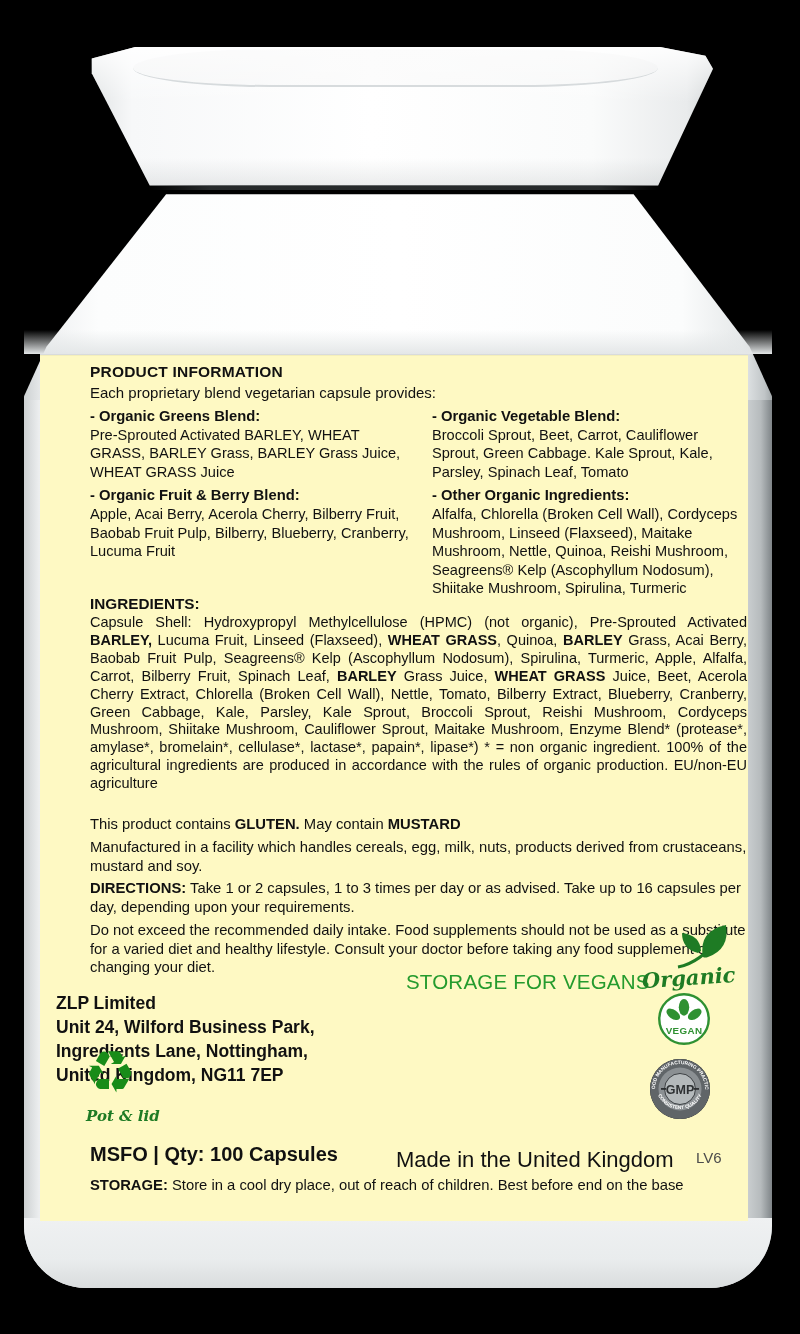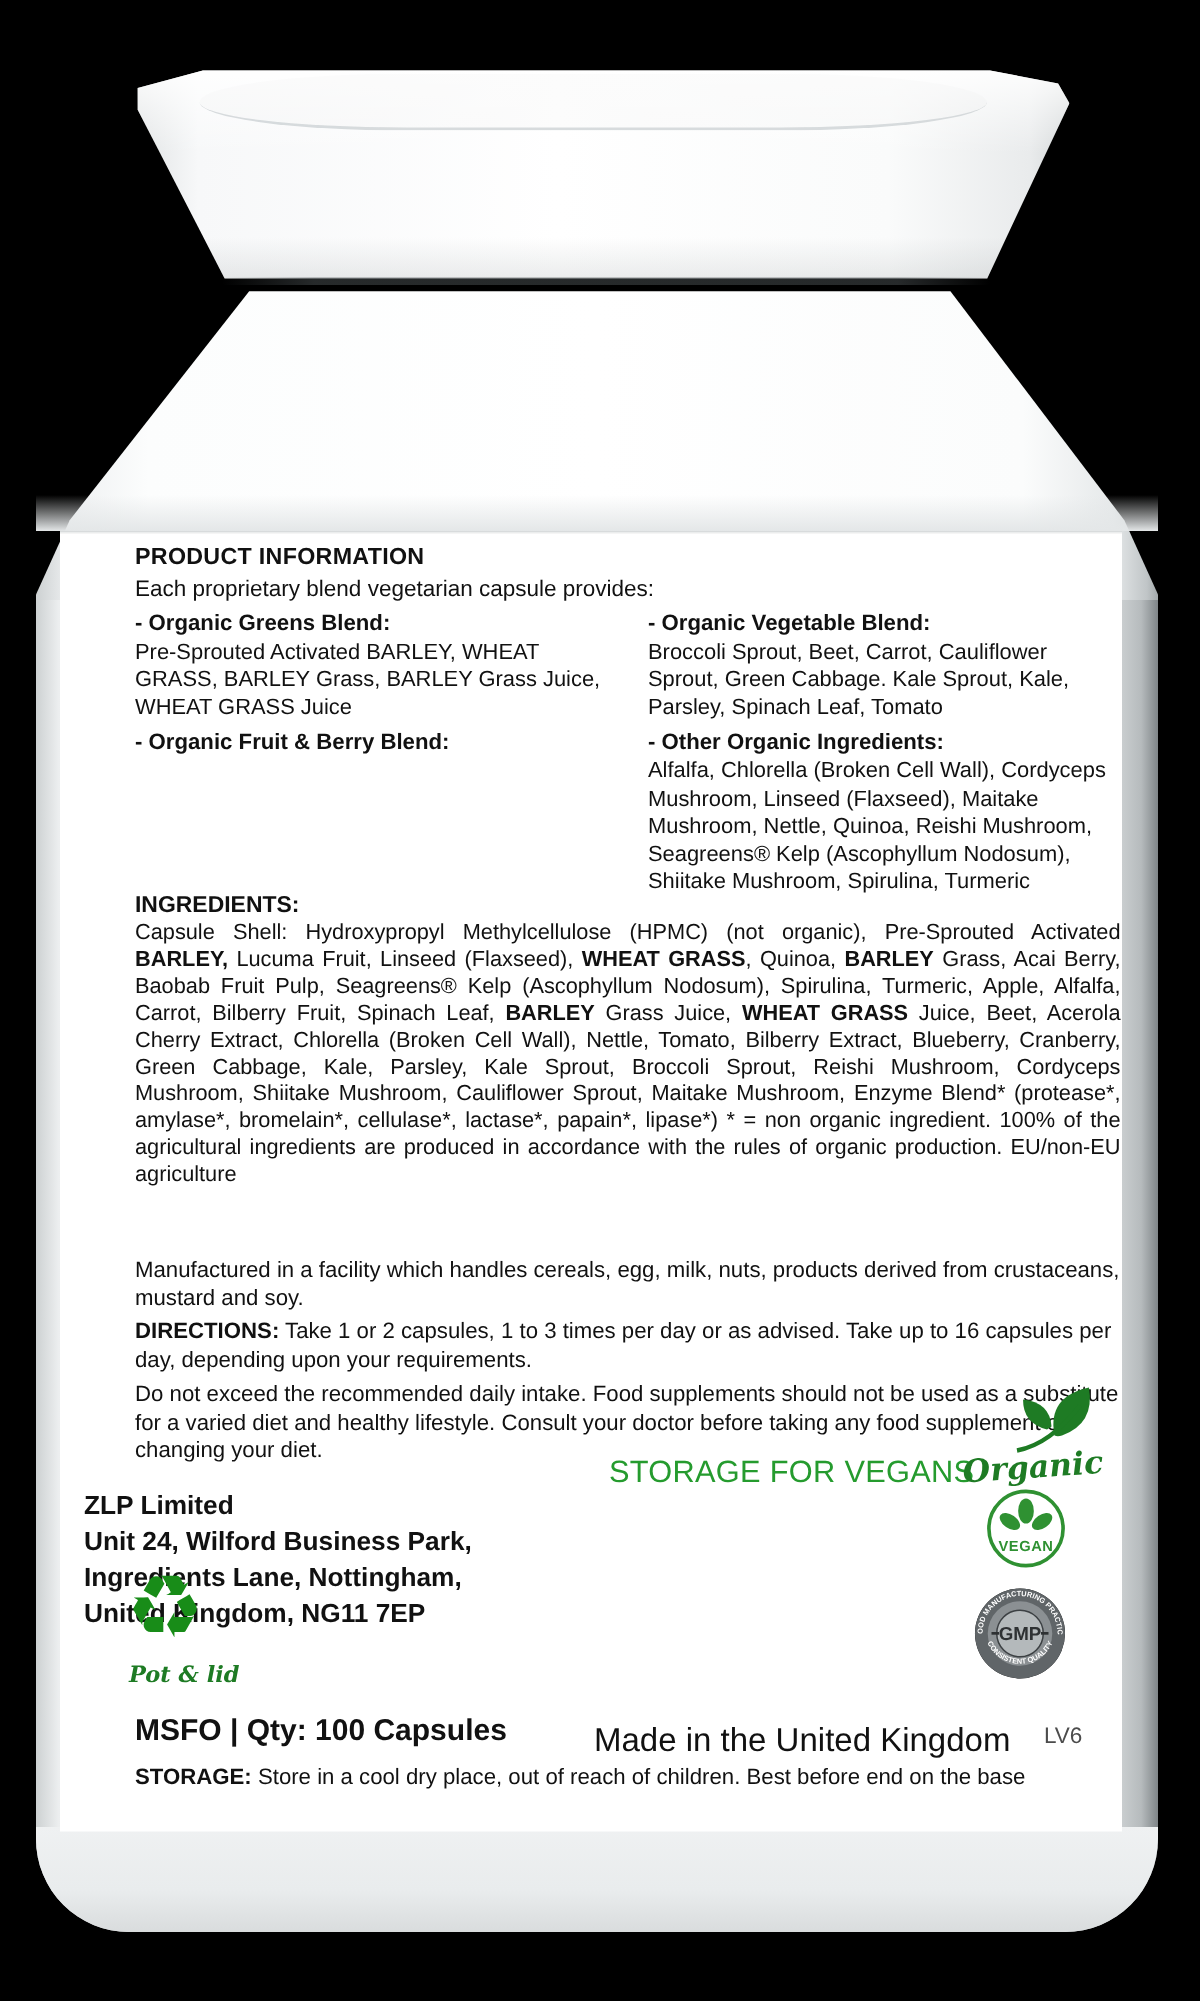--- a/index.html
+++ b/index.html
@@ -19,21 +19,21 @@
        clip-path:polygon(19% 1%,81.5% 1%,97% 72%,100% 95%,100% 100%,0% 100%,0% 95%,3% 72%);
        background:linear-gradient(90deg,#cdd1d2 0%,#eff1f2 3%,#fcfdfd 10%,#ffffff 50%,#fbfcfc 88%,#e6e9ea 96%,#c0c5c7 99%,#a3a9ab 100%);}
   .body-shape{left:24px;top:400px;width:748px;height:888px;border-radius:0 0 62px 62px;
        background:linear-gradient(180deg,rgba(0,0,0,0) 0% 93%,rgba(120,126,129,.30) 99.5%),
                   linear-gradient(90deg,#cdd1d2 0%,#eceeef 2%,#fafbfb 6%,#fefefe 45%,#fdfdfd 88%,#e8ebec 94%,#b6bbbd 98.5%,#7f8588 100%);}
   .above-label{left:24px;top:330px;width:748px;height:24px;
        background:linear-gradient(180deg,rgba(246,248,248,0),#e4e7e8);}
   .below-label{left:24px;top:1218px;width:748px;height:70px;border-radius:0 0 62px 62px;
        background:linear-gradient(180deg,#eff1f2,#e9eced 60%,#d9dcdd);}
   
-  .label{left:40px;top:354px;width:708px;height:866px;background:#ffffff;
+  .label{left:40px;top:354px;width:708px;height:866px;background:#fef9c3;
          border-top:1px solid #d8dbdc;box-shadow:0 1px 0 rgba(0,0,0,.04) inset;}
   .label *{position:absolute;}
   .t15{font-size:14.6px;line-height:18.6px;}
   .b{font-weight:bold;}
   .pi-title{left:50px;top:8px;font-size:15.5px;font-weight:bold;letter-spacing:.2px;}
   .pi-sub{left:50px;top:29px;font-size:15px;}
   .cols{left:50px;top:52px;width:656px;position:absolute;}
   .col-l{left:0;top:0;width:322px;}
   .col-r{left:342px;top:0;width:314px;}
   .blend{position:static;display:block;margin-bottom:5px;}
@@ -84,37 +84,39 @@
     <div class="pi-sub">Each proprietary blend vegetarian capsule provides:</div>
 
     <div class="cols">
       <div class="col-l">
         <div class="blend">
           <h4>- Organic Greens Blend:</h4>
           <p>Pre-Sprouted Activated BARLEY, WHEAT GRASS, BARLEY Grass, BARLEY Grass Juice, WHEAT GRASS Juice</p>
         </div>
         <div class="blend">
           <h4>- Organic Fruit &amp; Berry Blend:</h4>
+          <p>Apple, Acai Berry, Acerola Cherry, Bilberry Fruit, Baobab Fruit Pulp, Bilberry, Blueberry, Cranberry, Lucuma Fruit</p>
         </div>
       </div>
       <div class="col-r">
         <div class="blend">
           <h4>- Organic Vegetable Blend:</h4>
           <p>Broccoli Sprout, Beet, Carrot, Cauliflower Sprout, Green Cabbage. Kale Sprout, Kale, Parsley, Spinach Leaf, Tomato</p>
         </div>
         <div class="blend">
           <h4>- Other Organic Ingredients:</h4>
           <p>Alfalfa, Chlorella (Broken Cell Wall), Cordyceps Mushroom, Linseed (Flaxseed), Maitake Mushroom, Nettle, Quinoa, Reishi Mushroom, Seagreens® Kelp (Ascophyllum Nodosum), Shiitake Mushroom, Spirulina, Turmeric</p>
         </div>
       </div>
     </div>
 
     <div class="ing-head">INGREDIENTS:</div>
     <div class="ing-para"><span>Capsule Shell: Hydroxypropyl Methylcellulose (HPMC) (not organic), Pre-Sprouted Activated </span><span class="b">BARLEY,</span><span> Lucuma Fruit, Linseed (Flaxseed), </span><span class="b">WHEAT GRASS</span><span>, Quinoa, </span><span class="b">BARLEY</span><span> Grass, Acai Berry, Baobab Fruit Pulp, Seagreens® Kelp (Ascophyllum Nodosum), Spirulina, Turmeric, Apple, Alfalfa, Carrot, Bilberry Fruit, Spinach Leaf, </span><span class="b">BARLEY</span><span> Grass Juice, </span><span class="b">WHEAT GRASS</span><span> Juice, Beet, Acerola Cherry Extract, Chlorella (Broken Cell Wall), Nettle, Tomato, Bilberry Extract, Blueberry, Cranberry, Green Cabbage, Kale, Parsley, Kale Sprout, Broccoli Sprout, Reishi Mushroom, Cordyceps Mushroom, Shiitake Mushroom, Cauliflower Sprout, Maitake Mushroom, Enzyme Blend* (protease*, amylase*, bromelain*, cellulase*, lactase*, papain*, lipase*) * = non organic ingredient. 100% of the agricultural ingredients are produced in accordance with the rules of organic production. EU/non-EU agriculture</span></div>
 
+    <div class="allergy2"><span>This product contains </span><span class="b">GLUTEN.</span><span> May contain </span><span class="b">MUSTARD</span></div>
 
     <div class="facility t15">Manufactured in a facility which handles cereals, egg, milk, nuts, products derived from crustaceans, mustard and soy.</div>
 
     <div class="dir"><span class="b">DIRECTIONS:</span><span> Take 1 or 2 capsules, 1 to 3 times per day or as advised. Take up to 16 capsules per day, depending upon your requirements.</span></div>
     <div class="noexceed">Do not exceed the recommended daily intake. Food supplements should not be used as a substitute for a varied diet and healthy lifestyle. Consult your doctor before taking any food supplement or changing your diet.</div>
 
     <div class="veg-note">STORAGE FOR VEGANS</div>
 
     <svg class="organic-svg" width="100" height="70" viewBox="0 0 100 70">
       <path d="M63,34 Q58,8 86,2 Q90,26 68,34 Q65,35 63,34 Z" fill="#1e7b24"></path>

